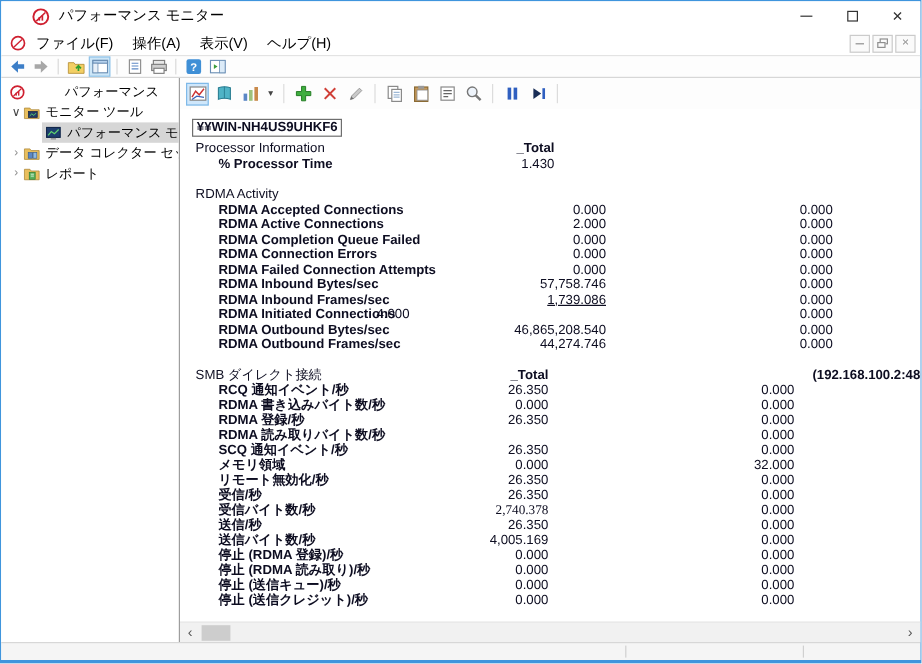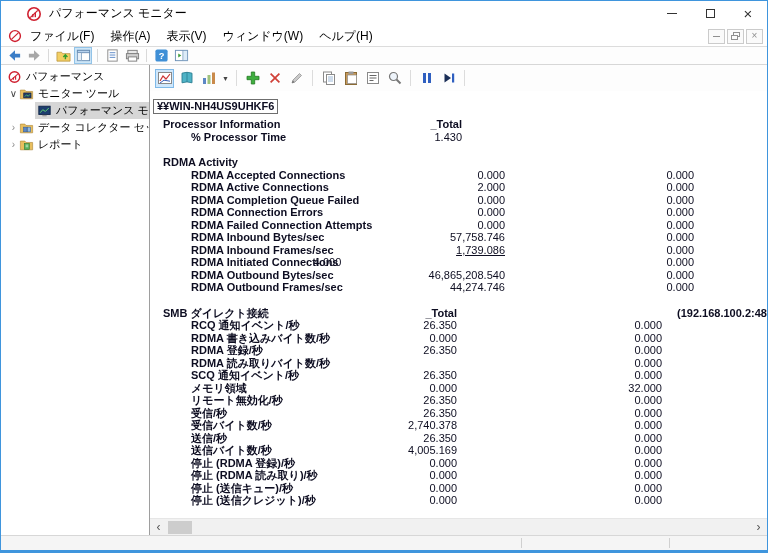--- a/index.html
+++ b/index.html
@@ -40,36 +40,36 @@
   
   .main { height:470px; display:flex; background:#fff; }
   .tree { width:149px; flex:0 0 auto; background:#fff; border-right:1px solid #9e9e9e; font-size:11px; padding-top:3px; overflow:hidden; }
   .trow { height:17px; display:flex; align-items:center; white-space:nowrap; }
   .chev { width:11px; text-align:center; color:#8c8c8c; font-size:10px; flex:0 0 auto; }
   .chev.exp { color:#444; }
   .nicon { width:15px; height:14px; margin-right:4px; flex:0 0 auto; }
   .nicon svg { width:15px; height:14px; display:block; }
   .tsel { background:#d6d6d6; display:flex; align-items:center; padding:1px 5px 1px 2px; }
   .ind1 { padding-left:7px; } .ind2 { padding-left:34px; }
-  .rootrow { padding-left:6px; }
+  .rootrow { padding-left:6px;gap:28px; }
   
   .rpane { flex:1 1 auto; min-width:0; display:flex; flex-direction:column; background:#fff; }
   .rtoolbar { height:26px; display:flex; align-items:center; padding-left:5px; gap:3px; background:#fdfdfd; }
   .rbtn { width:19px; height:19px; display:flex; align-items:center; justify-content:center; border:1px solid transparent; }
   .rbtn.sel { background:#cfe7fb; border:1px solid #7fb9e8; }
   .rbtn svg { width:16px; height:16px; display:block; }
   .caret { font-size:7px; color:#444; width:9px; text-align:center; }
   .rsep { width:1px; height:16px; background:#dcdcdc; margin:0 3px; }
   .rcontent { flex:1 1 auto; overflow:hidden; position:relative; padding-top:8px; font-size:11px; color:#0d0d21; }
-  .cbox { display:inline-block; margin-left:3px; border:1px solid #6e6e6e; padding:0 3px; font-weight:bold; line-height:13px; white-space:nowrap; }
+  .cbox { display:inline-block; margin-left:10px; border:1px solid #6e6e6e; padding:0 3px; font-weight:bold; line-height:13px; white-space:nowrap; }
   .section { margin-top:13px; }
   .section:first-child { margin-top:4px; }
   .rrow { position:relative; height:12.5px; line-height:12.5px; white-space:nowrap; }
-  .obj { margin-left:13px; font-weight:bold; }
-  .counter { margin-left:41px; font-weight:bold; }
+  .obj { margin-left:13px; font-weight:normal; }
+  .counter { margin-left:32px; font-weight:bold; }
   .vcell { position:absolute; top:0; left:0; text-align:right; }
   .vh { font-weight:bold; }
   .c3h { position:absolute; top:0; font-weight:bold; white-space:nowrap; }
   
   .hscroll { height:17px; background:#f1f1f1; border-top:1px solid #e6e6e6; display:flex; align-items:center; position:relative; }
   .harrow { width:17px; text-align:center; color:#555; font-size:12px; line-height:15px; }
   .harrow.right { position:absolute; right:0; top:1px; }
   .hthumb { width:24px; height:13px; background:#cdcdcd; margin-left:1px; }
   
   .statusbar { height:15px; background:#f5f5f5; border-top:1px solid #d7d7d7; position:relative; }
@@ -107,21 +107,20 @@
   <div class="menubar">
     <span class="micon">
       <svg viewBox="0 0 16 16">
           <circle cx="8" cy="8" r="6.2" fill="#fff" stroke="#cf2030" stroke-width="1.6"></circle>
           <path d="M4.2 11.6 L11.8 4.4" stroke="#cf2030" stroke-width="1.3"></path>
         </svg>
     </span>
     <span class="mitem">ファイル(F)</span>
     <span class="mitem">操作(A)</span>
     <span class="mitem">表示(V)</span>
-    <span class="mitem">ウィンドウ(W)</span>
     <span class="mitem">ヘルプ(H)</span>
     <div class="mdi">
       <div class="mdibtn">
           <span class="g-mdimin"></span>
         </div>
       <div class="mdibtn">
           <span class="g-restore">
             <i class="t"></i>
             <i class="b"></i>
           </span>
@@ -361,21 +360,21 @@
             <div class="section">
               <div class="rrow"><span class="obj">SMB ダイレクト接続</span><span class="vcell vh" style="width: 307px;">_Total</span><span class="c3h" style="left: 527px;">(192.168.100.2:48664</span></div>
               <div class="rrow"><span class="counter">RCQ 通知イベント/秒</span><span class="vcell" style="width: 307px;">26.350</span><span class="vcell" style="width: 512px;">0.000</span></div>
               <div class="rrow"><span class="counter">RDMA 書き込みバイト数/秒</span><span class="vcell" style="width: 307px;">0.000</span><span class="vcell" style="width: 512px;">0.000</span></div>
               <div class="rrow"><span class="counter">RDMA 登録/秒</span><span class="vcell" style="width: 307px;">26.350</span><span class="vcell" style="width: 512px;">0.000</span></div>
               <div class="rrow"><span class="counter">RDMA 読み取りバイト数/秒</span><span class="vcell" style="width: 512px;">0.000</span></div>
               <div class="rrow"><span class="counter">SCQ 通知イベント/秒</span><span class="vcell" style="width: 307px;">26.350</span><span class="vcell" style="width: 512px;">0.000</span></div>
               <div class="rrow"><span class="counter">メモリ領域</span><span class="vcell" style="width: 307px;">0.000</span><span class="vcell" style="width: 512px;">32.000</span></div>
               <div class="rrow"><span class="counter">リモート無効化/秒</span><span class="vcell" style="width: 307px;">26.350</span><span class="vcell" style="width: 512px;">0.000</span></div>
               <div class="rrow"><span class="counter">受信/秒</span><span class="vcell" style="width: 307px;">26.350</span><span class="vcell" style="width: 512px;">0.000</span></div>
-              <div class="rrow"><span class="counter">受信バイト数/秒</span><span class="vcell" style="width: 307px;">2,740.378</span><span class="vcell" style="width: 512px;">0.000</span></div>
+              <div class="rrow"><span class="counter">受信バイト数/秒</span><span class="vcell" style="width: 307px; font-family: Liberation Serif, serif;">2,740.378</span><span class="vcell" style="width: 512px;">0.000</span></div>
               <div class="rrow"><span class="counter">送信/秒</span><span class="vcell" style="width: 307px;">26.350</span><span class="vcell" style="width: 512px;">0.000</span></div>
               <div class="rrow"><span class="counter">送信バイト数/秒</span><span class="vcell" style="width: 307px;">4,005.169</span><span class="vcell" style="width: 512px;">0.000</span></div>
               <div class="rrow"><span class="counter">停止 (RDMA 登録)/秒</span><span class="vcell" style="width: 307px;">0.000</span><span class="vcell" style="width: 512px;">0.000</span></div>
               <div class="rrow"><span class="counter">停止 (RDMA 読み取り)/秒</span><span class="vcell" style="width: 307px;">0.000</span><span class="vcell" style="width: 512px;">0.000</span></div>
               <div class="rrow"><span class="counter">停止 (送信キュー)/秒</span><span class="vcell" style="width: 307px;">0.000</span><span class="vcell" style="width: 512px;">0.000</span></div>
               <div class="rrow"><span class="counter">停止 (送信クレジット)/秒</span><span class="vcell" style="width: 307px;">0.000</span><span class="vcell" style="width: 512px;">0.000</span></div>
             </div>
           </div>
       </div>
 

